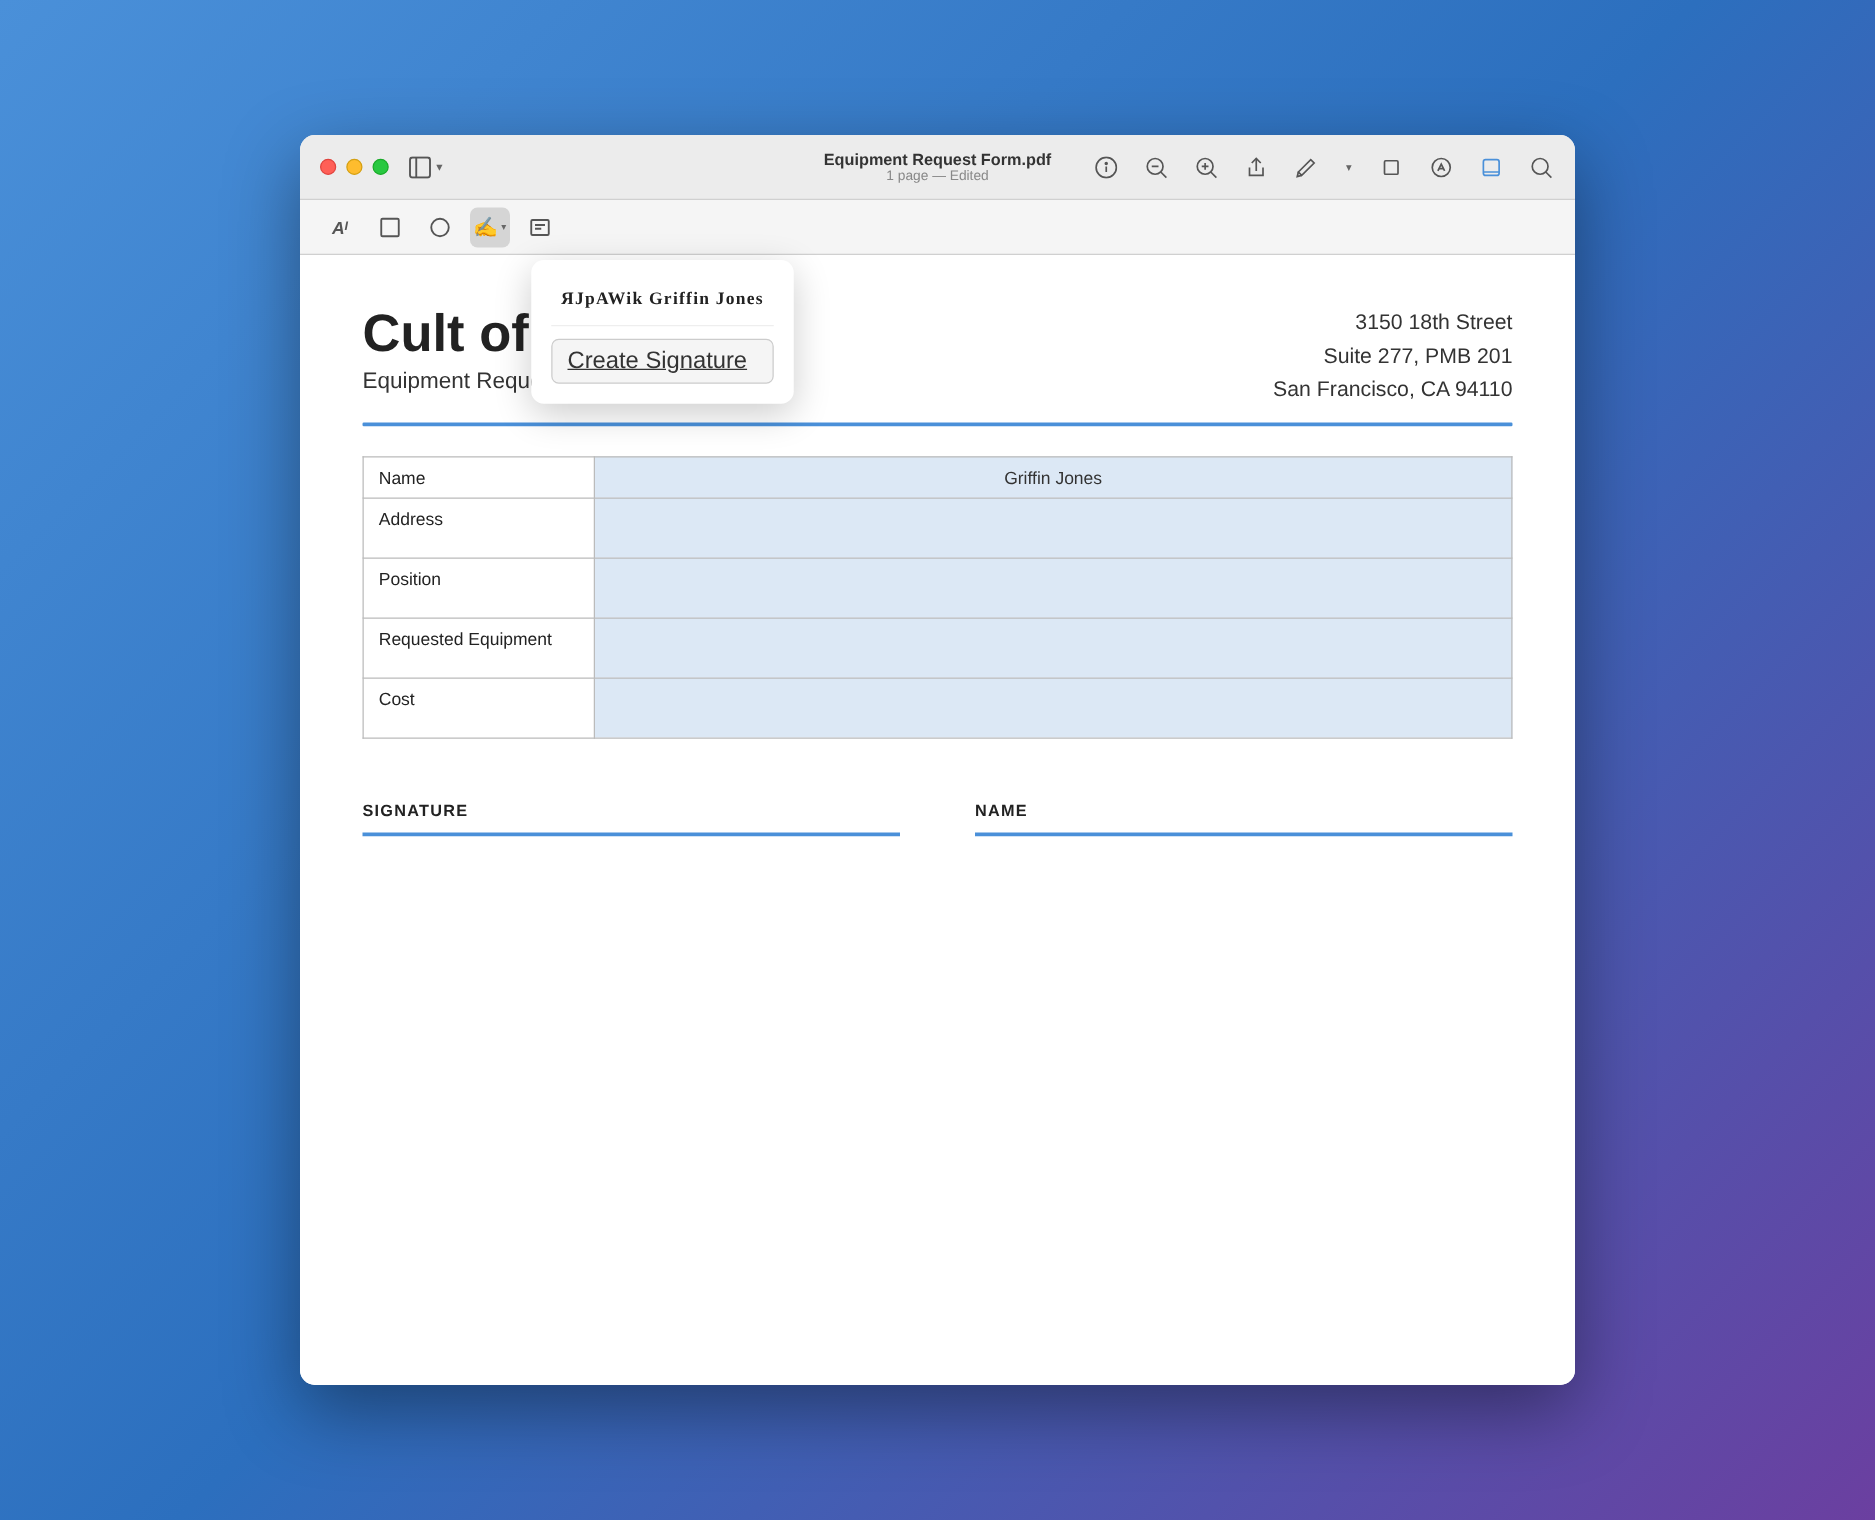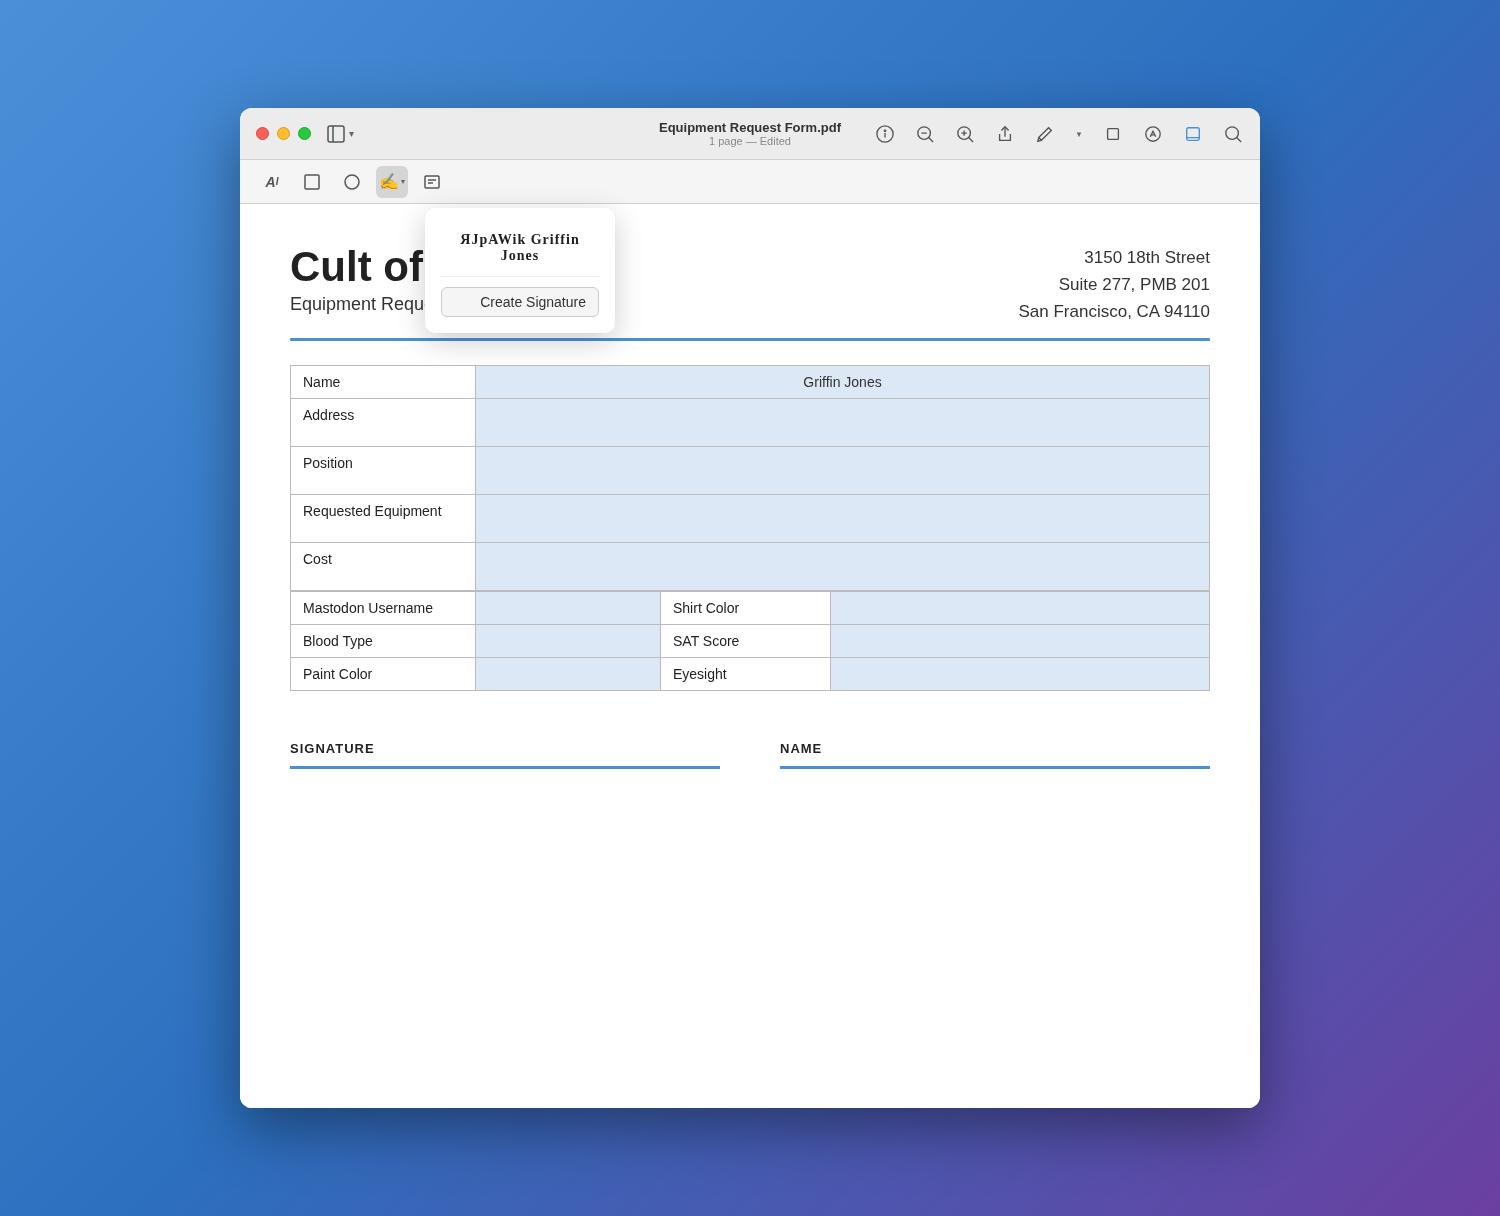--- a/index.html
+++ b/index.html
@@ -145,21 +145,21 @@
     
     .sig-popup {
       position: absolute;
       top: 48px;
       left: 185px;
       background: white;
       border-radius: 10px;
       box-shadow: 0 8px 30px rgba(0,0,0,0.2);
       padding: 16px;
       z-index: 100;
-      width: 190px;
+      width: 210px;
     }
 
     .sig-preview {
       font-family: 'Brush Script MT', cursive, fantasy;
       font-size: 18px;
       color: #333;
       text-align: center;
       padding: 8px 0 12px;
       border-bottom: 1px solid #eee;
       margin-bottom: 10px;
@@ -172,24 +172,25 @@
       color: #222;
       letter-spacing: 1px;
     }
 
     .create-sig-btn {
       width: 100%;
       padding: 6px 12px;
       border: 1px solid #ccc;
       border-radius: 6px;
       background: #f5f5f5;
-      font-size: 14px;
+      font-size: 19px;
       color: #333;
       cursor: pointer;
-      text-align: right;
+      text-align: left;
+      text-decoration: underline;
     }
 
     
     .main-content {
       flex: 1;
       overflow-y: auto;
       background: white;
       padding: 40px 50px;
     }
 
@@ -486,42 +487,20 @@
         <td class="field-label">Requested Equipment</td>
         <td class="field-value medium"></td>
       </tr>
       <tr>
         <td class="field-label">Cost</td>
         <td class="field-value medium"></td>
       </tr>
     </tbody>
       </table>
 
-    <table class="form-table-bottom">
-      <tbody>
-          <tr>
-        <td class="sub-label">Mastodon Username</td>
-        <td class="sub-value"></td>
-        <td class="sub-label2">Shirt Color</td>
-        <td class="sub-value2"></td>
-      </tr>
-      <tr>
-        <td class="sub-label">Blood Type</td>
-        <td class="sub-value"></td>
-        <td class="sub-label2">SAT Score</td>
-        <td class="sub-value2"></td>
-      </tr>
-      <tr>
-        <td class="sub-label">Paint Color</td>
-        <td class="sub-value"></td>
-        <td class="sub-label2">Eyesight</td>
-        <td class="sub-value2"></td>
-      </tr>
-    </tbody>
-      </table>
 
     <div class="sig-section">
       <div class="sig-block">
         <div class="sig-block-label">SIGNATURE</div>
         <div class="sig-blue-line"></div>
       </div>
       <div class="sig-block">
         <div class="sig-block-label">NAME</div>
         <div class="sig-blue-line"></div>
       </div>

